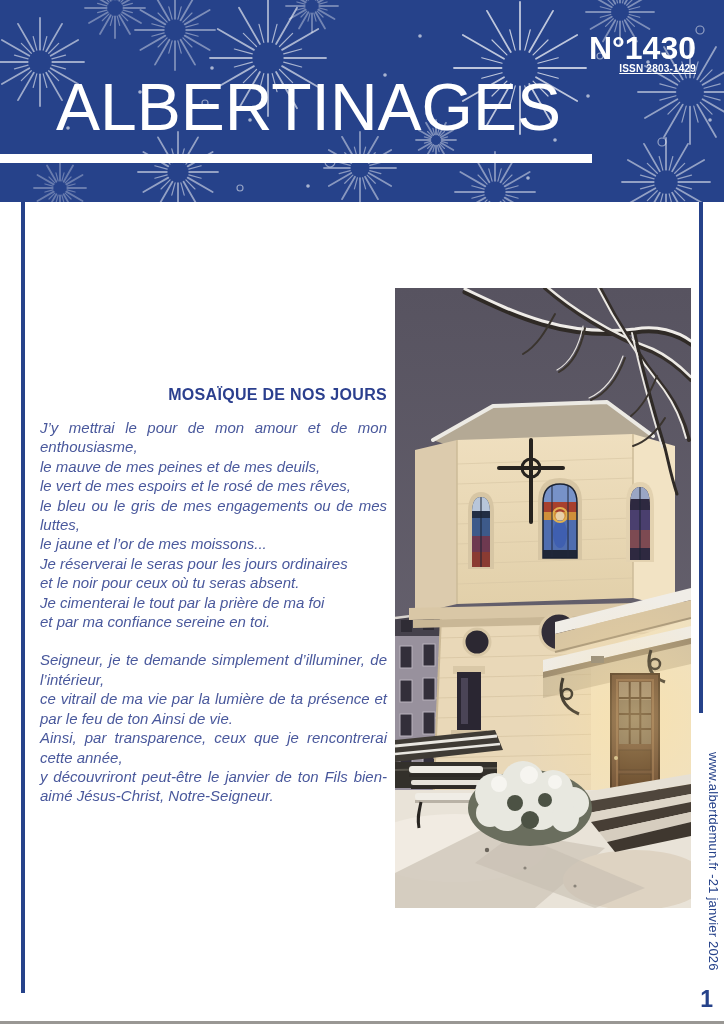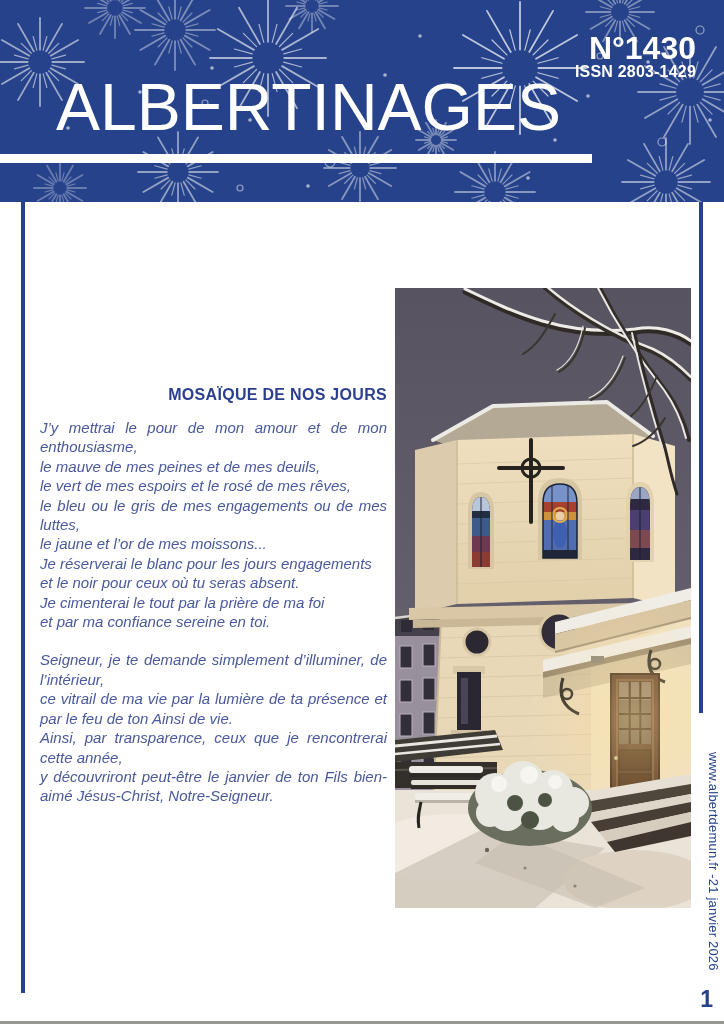--- a/index.html
+++ b/index.html
@@ -9,21 +9,21 @@
 
   
   .banner { position:absolute; left:0; top:0; width:724px; height:202px;
     background:var(--banner_blue,#26428a); overflow:hidden; }
   .banner svg.fireworks { position:absolute; inset:0; }
   .newsletter-title { position:absolute; left:56px; top:74px; color:#fff;
     font-size:66px; font-weight:normal; letter-spacing:0px; line-height:1; white-space:nowrap; }
   .issue-number { position:absolute; right:28px; top:30px; color:#fff;
     font-size:32px; font-weight:bold; }
   .issn { position:absolute; right:28px; top:63px; color:#fff;
-    font-size:16px; font-weight:bold; letter-spacing:.2px; }
+    font-size:10px; font-weight:bold; letter-spacing:.2px;text-decoration:underline; }
   .title-underline { position:absolute; left:0; top:154px; width:592px; height:9px;
     background:#fff; }
 
   
   .left-rule { position:absolute; left:21px; top:202px; width:4px; height:791px;
     background:var(--banner_blue,#26428a); }
   .right-rule { position:absolute; left:699px; top:202px; width:4px; height:511px;
     background:var(--banner_blue,#26428a); }
   .bottom-edge { position:absolute; left:0; bottom:0; width:724px; height:3px;
     background:#55524d; opacity:.6; }
@@ -449,21 +449,21 @@
   <div class="right-rule"></div>
 
   <section class="article">
     <h2 class="article-heading">MOSAÏQUE DE NOS JOURS</h2>
     <div class="stanza">
         <div class="verse">J’y mettrai le pour de mon amour et de mon enthousiasme,</div>
         <div class="verse">le mauve de mes peines et de mes deuils,</div>
         <div class="verse">le vert de mes espoirs et le rosé de mes rêves,</div>
         <div class="verse">le bleu ou le gris de mes engagements ou de mes luttes,</div>
         <div class="verse">le jaune et l’or de mes moissons...</div>
-        <div class="verse">Je réserverai le blanc pour les jours engagements</div>
+        <div class="verse">Je réserverai le seras pour les jours ordinaires</div>
         <div class="verse">et le noir pour ceux où tu seras absent.</div>
         <div class="verse">Je cimenterai le tout par la prière de ma foi</div>
         <div class="verse">et par ma confiance sereine en toi.</div>
       </div>
     <div class="stanza">
         <div class="verse">Seigneur, je te demande simplement d’illuminer, de l’intérieur,</div>
         <div class="verse">ce vitrail de ma vie par la lumière de ta présence et par le feu de ton Ainsi de vie.</div>
         <div class="verse">Ainsi, par transparence, ceux que je rencontrerai cette année,</div>
         <div class="verse">y découvriront peut-être le janvier de ton Fils bien-aimé Jésus-Christ, Notre-Seigneur.</div>
       </div>

